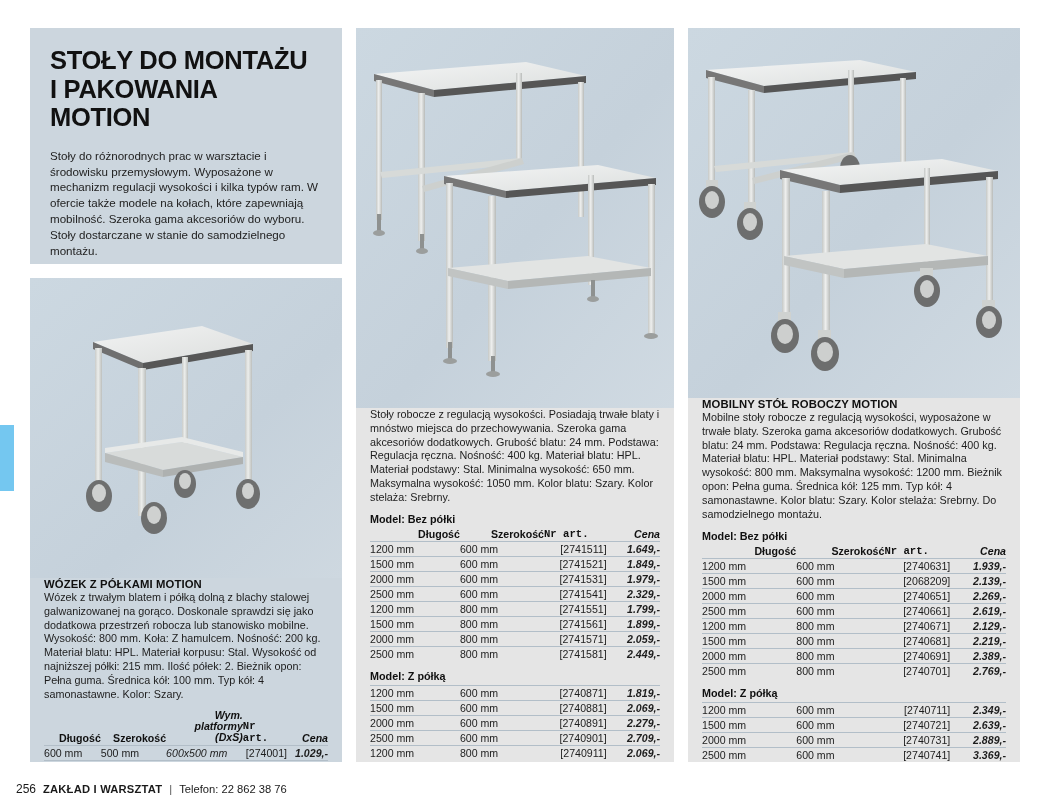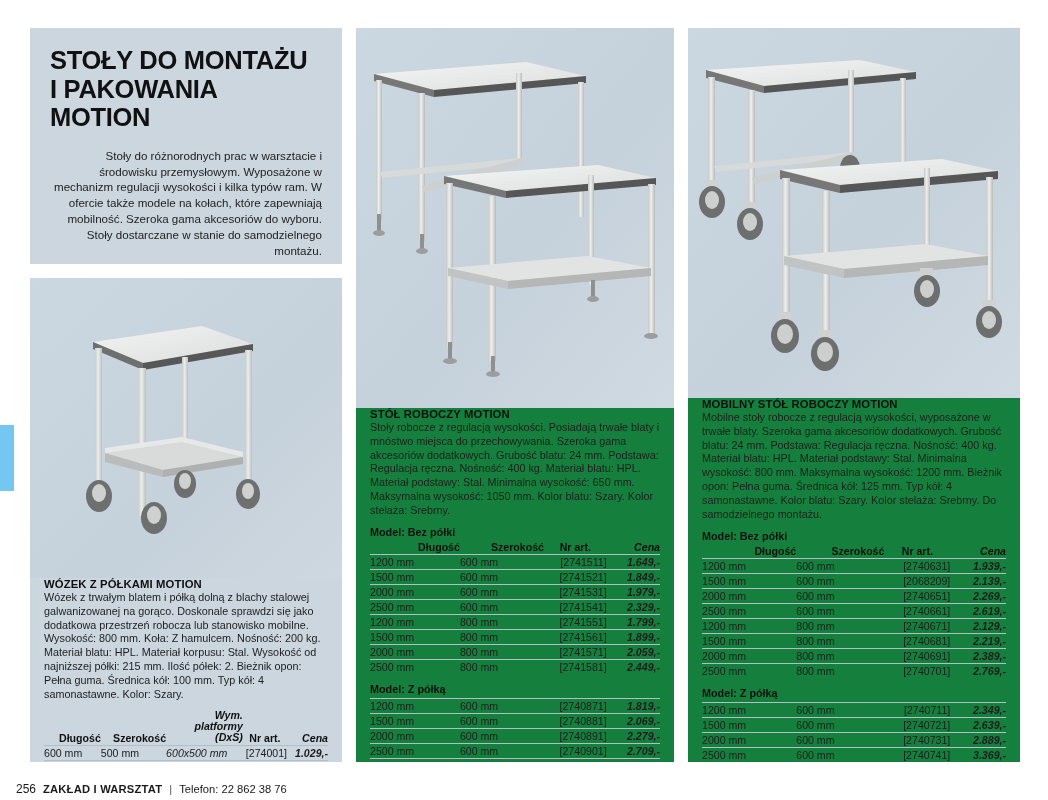--- a/index.html
+++ b/index.html
@@ -39,21 +39,21 @@
     position: absolute;
     left: 30px;
     top: 28px;
     width: 990px;
     height: 734px;
     display: flex;
     gap: 14px;
   }
 
   .panel {
-    background: #15803d;
+    background: #e5e5e5;
     position: relative;
     overflow: hidden;
   }
   .panel.left   { width: 312px; background: transparent; display:flex; flex-direction:column; gap:14px;}
   .panel.mid    { width: 318px; }
   .panel.right  { width: 332px; }
 
   .subpanel {
     background: #ccd6de;
     position: relative;
@@ -72,21 +72,20 @@
     font-weight: bold;
     letter-spacing: -0.3px;
     margin: 0 0 16px 0;
     color: #111;
   }
   .intro p {
     font-size: 11.6px;
     line-height: 1.37;
     margin: 0;
     color: #222;
-    text-align: right;
   }
 
   
   .photo {
     position: relative;
     width: 100%;
     height: 100%;
     background: linear-gradient(160deg,#ccd7e0 0%, #c6d2dc 55%, #cfd9e1 100%);
   }
   .photo svg { display:block; width:100%; height:100%; }
@@ -135,21 +134,21 @@
     padding: 1px 0 1px 0;
     border-top: 1px solid #b2bec8;
     white-space: nowrap;
   }
   table.price tr.hdr th { border: none; }
   table.price .c-len   { width: 31%; }
   table.price .c-wid   { width: 29%; }
   table.price .c-plat  { width: 26%; font-style: italic; }
   table.price .c-art   { text-align: right; width: 23%; padding-right: 4px;}
   table.price .c-price { text-align: right; width: 17%; font-weight: bold; font-style: italic; }
-  table.price th.c-art { text-align: center; padding-right: 4px;}
+  table.price th.c-art { text-align: left; padding-right: 4px; font-family: Liberation Mono, monospace;}
   table.price th.c-price { text-align: right; }
   .nowrap-head { white-space: pre-line; line-height: 1.08; }
 
   
   table.price.cart .c-len   { width: 20%; }
   table.price.cart .c-wid   { width: 23%; }
   table.price.cart .c-plat  { width: 27%; }
   table.price.cart .c-art   { width: 17%; }
   table.price.cart .c-price { width: 13%; }
 
@@ -333,21 +332,20 @@
             <rect x="235" y="252" width="4" height="18" fill="#8e9190"></rect>
             <ellipse cx="94" cy="333" rx="7" ry="3" fill="#9b9e9d"></ellipse>
             <ellipse cx="137" cy="346" rx="7" ry="3" fill="#9b9e9d"></ellipse>
             <ellipse cx="237" cy="271" rx="6" ry="3" fill="#9b9e9d"></ellipse>
             <ellipse cx="295" cy="308" rx="7" ry="3" fill="#9b9e9d"></ellipse>
           </svg>
         </div>
       </div>
 
       <div class="block">
-        <h2>STÓŁ ROBOCZY MOTION</h2>
         <p class="desc">Stoły robocze z regulacją wysokości. Posiadają trwałe blaty i mnóstwo miejsca do przechowywania. Szeroka gama akcesoriów dodatkowych. Grubość blatu: 24 mm. Podstawa: Regulacja ręczna. Nośność: 400 kg. Materiał blatu: HPL. Materiał podstawy: Stal. Minimalna wysokość: 650 mm. Maksymalna wysokość: 1050 mm. Kolor blatu: Szary. Kolor stelaża: Srebrny.</p>
 
         <div class="model-label">Model: Bez półki</div>
         <table class="price">
           <thead>
             <tr class="hdr">
               <th class="c-len">Długość</th>
               <th class="c-wid">Szerokość</th>
               <th class="c-art">Nr art.</th>
               <th class="c-price">Cena</th>

